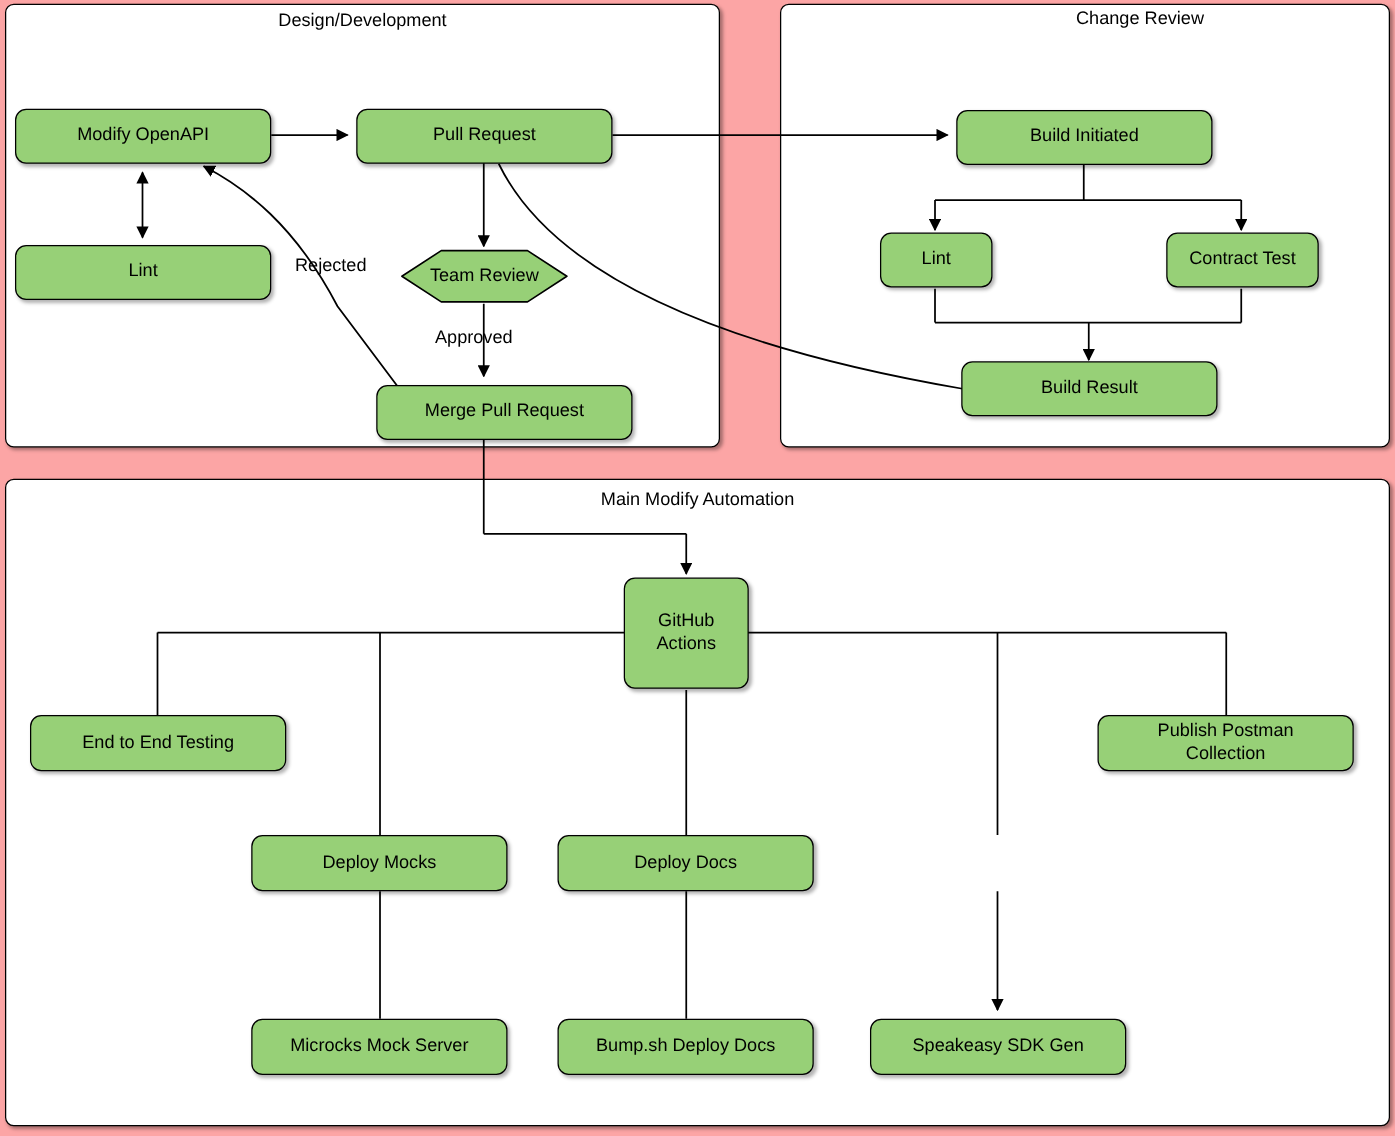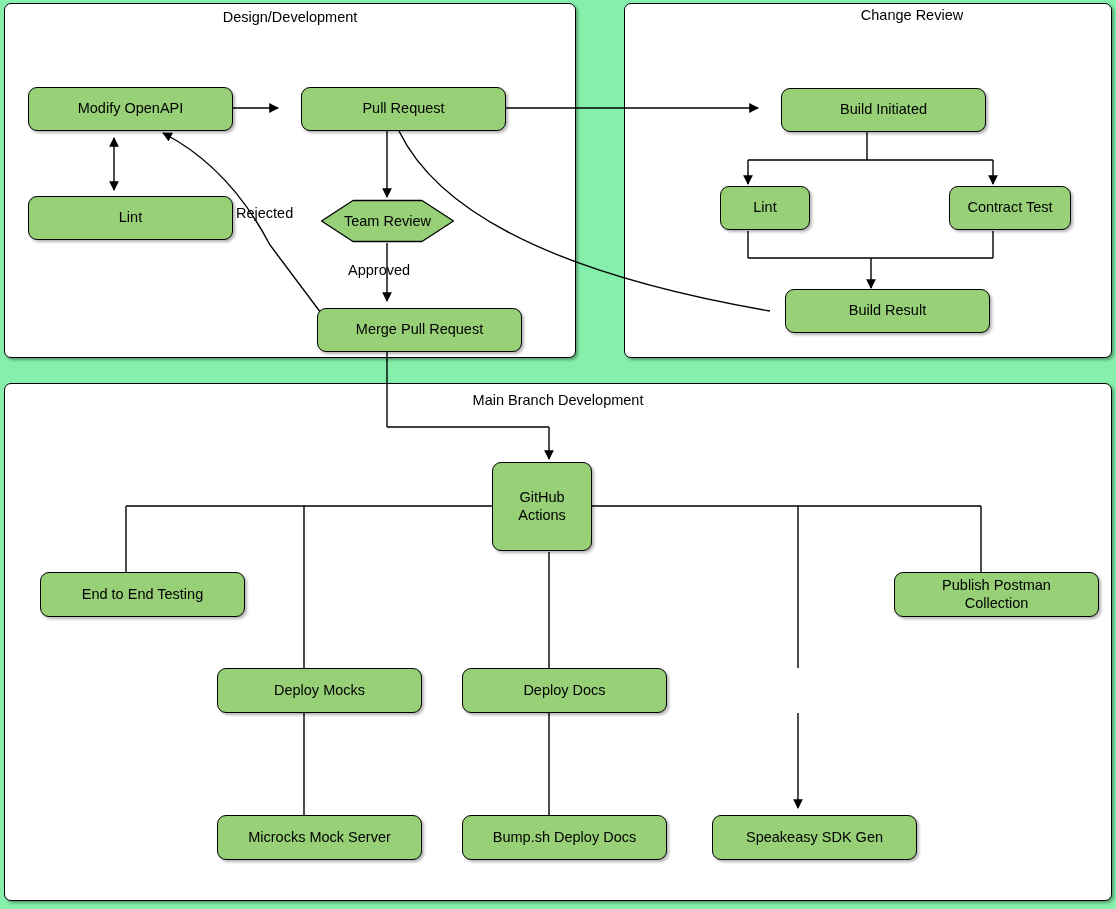--- a/index.html
+++ b/index.html
@@ -4,21 +4,21 @@
 <style>
   html, body {
     margin: 0;
     padding: 0;
     background: #ffffff;
   }
   #canvas {
     position: relative;
     width: 1116px;
     height: 909px;
-    background: #86efac;
+    background: #fca5a5;
     font-family: "Liberation Sans", sans-serif;
     overflow: hidden;
   }
   #edges {
     position: absolute;
     left: 0; top: 0;
     width: 1116px;
     height: 909px;
     pointer-events: none;
   }
@@ -46,21 +46,20 @@
     background: #97d077;
     box-shadow: 2px 2px 3px rgba(0,0,0,0.30);
     display: flex;
     align-items: center;
     justify-content: center;
     text-align: center;
     font-size: 14.5px;
     color: #000000;
     line-height: 1.22;
     padding: 0 6px;
-    margin-left: 16px;
   }
   .node.multiline { white-space: pre-line; }
   .hex-wrap {
     position: absolute;
     box-sizing: border-box;
   }
   .hex-wrap svg { position: absolute; left: 0; top: 0; }
   .hex-label {
     position: absolute;
     left: 0; top: 0;
@@ -86,21 +85,21 @@
 
 <div id="canvas">
 
   <div class="group-box" style="left:4px; top:3px; width:572px; height:355px;"></div>
   <div class="group-title" style="left:4px; top:10px; width:572px;">Design/Development</div>
 
   <div class="group-box" style="left:624px; top:3px; width:488px; height:355px;"></div>
   <div class="group-title" style="left:624px; top:8px; width:488px;margin-left:44px;">Change Review</div>
 
   <div class="group-box" style="left:4px; top:383px; width:1108px; height:518px;"></div>
-  <div class="group-title" style="left:4px; top:393px; width:1108px;">Main Branch Development</div>
+  <div class="group-title" style="left:4px; top:393px; width:1108px;">Main Modify Automation</div>
 
   <svg id="edges" viewBox="0 0 1116 909" xmlns="http://www.w3.org/2000/svg">
     <defs>
       <marker id="arrow" viewBox="0 0 10 10" refX="9" refY="5" markerWidth="7" markerHeight="7" orient="auto-start-reverse">
         <path d="M 0 0 L 10 5 L 0 10 z" fill="#000000"></path>
       </marker>
     </defs>
     <g fill="none" stroke="#000000" stroke-width="1.4">
 
       <path d="M 217 108 L 278 108" marker-end="url(#arrow)"></path>
@@ -164,21 +163,21 @@
   <div class="edge-label" style="left:348px; top:263px;">Approved</div>
 
   <div class="node" style="left:765px; top:88px; width:205px; height:44px;">Build Initiated</div>
 
   <div class="node" style="left:704px; top:186px; width:90px; height:44px;">Lint</div>
 
   <div class="node" style="left:933px; top:186px; width:122px; height:44px;">Contract Test</div>
 
   <div class="node" style="left:769px; top:289px; width:205px; height:44px;">Build Result</div>
 
-  <div class="node multiline" style="left:476px; top:462px; width:100px; height:89px;">GitHub
+  <div class="node multiline" style="left:499px; top:462px; width:100px; height:89px;">GitHub
 Actions</div>
 
   <div class="node" style="left:24px; top:572px; width:205px; height:45px;">End to End Testing</div>
 
   <div class="node multiline" style="left:878px; top:572px; width:205px; height:45px;">Publish Postman
 Collection</div>
 
   <div class="node" style="left:446px; top:668px; width:205px; height:45px;">Deploy Docs</div>
 
   <div class="node" style="left:201px; top:668px; width:205px; height:45px;">Deploy Mocks</div>

